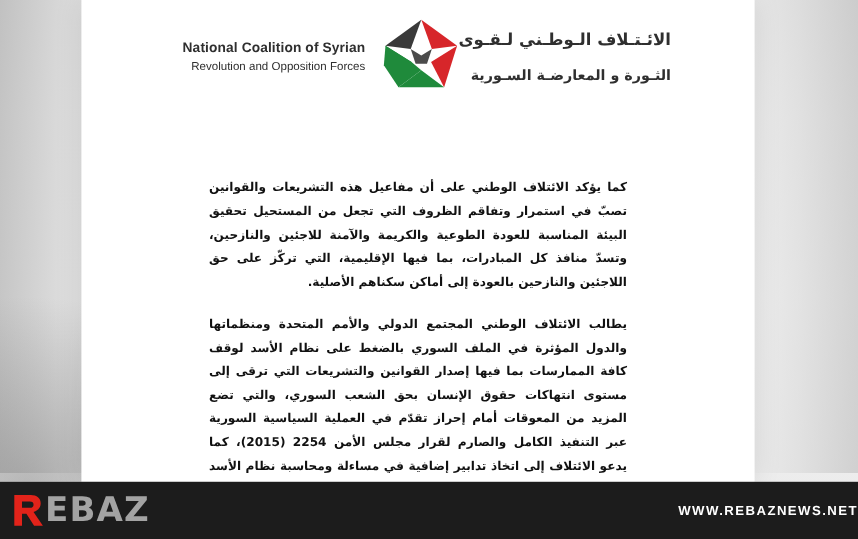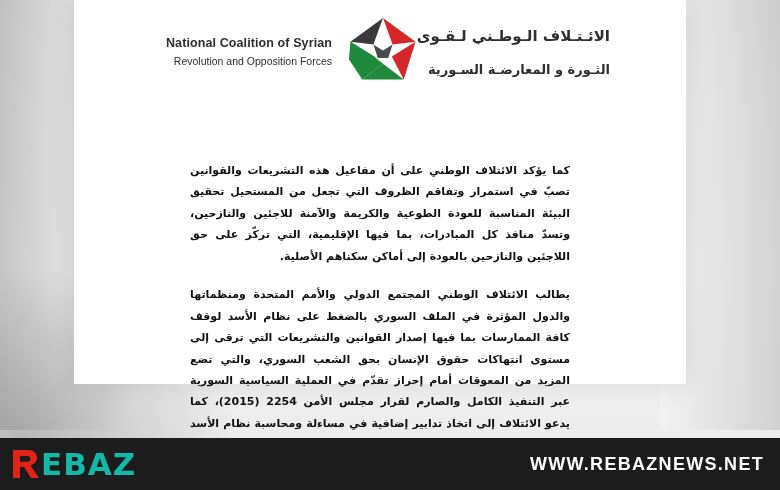--- a/index.html
+++ b/index.html
@@ -49,21 +49,21 @@
     width: 240px; height: 170px;
     background: radial-gradient(ellipse at 10% 100%, rgba(120,120,120,.45) 0%, rgba(255,255,255,0) 70%);
   }
 
   
   .document {
     position: absolute;
     left: 74px;
     top: 0;
     width: 612px;
-    height: 384px;
+    height: 438px;
     background: #ffffff;
     box-shadow: 0 0 24px rgba(0,0,0,.10);
   }
 
   
   .letterhead {
     position: relative;
     height: 92px;
     display: flex;
     align-items: center;
@@ -155,33 +155,33 @@
     padding-left: 10px;
     gap: 1px;
   }
   .logo-r {
     position: relative;
     width: 30px;
     height: 32px;
     flex: 0 0 30px;
   }
   .logo-word {
-    color: #14b8a6;
+    color: #a3a3a3;
     font-size: 31px;
     font-weight: bold;
     letter-spacing: 1px;
     line-height: 1;
     font-family: "DejaVu Sans", "Liberation Sans", sans-serif;
   }
   .site-url {
     color: #ffffff;
-    font-size: 18px;
+    font-size: 12px;
     font-weight: bold;
     letter-spacing: 1.3px;
-    padding-right: 16px;
+    padding-right: 0;
     font-family: "Liberation Sans", sans-serif;
   }
 </style>
 </head>
 <body>
 
 <div class="screenshot">
 
   <div class="page-backdrop">
     <div class="backdrop-shade-left"></div>

